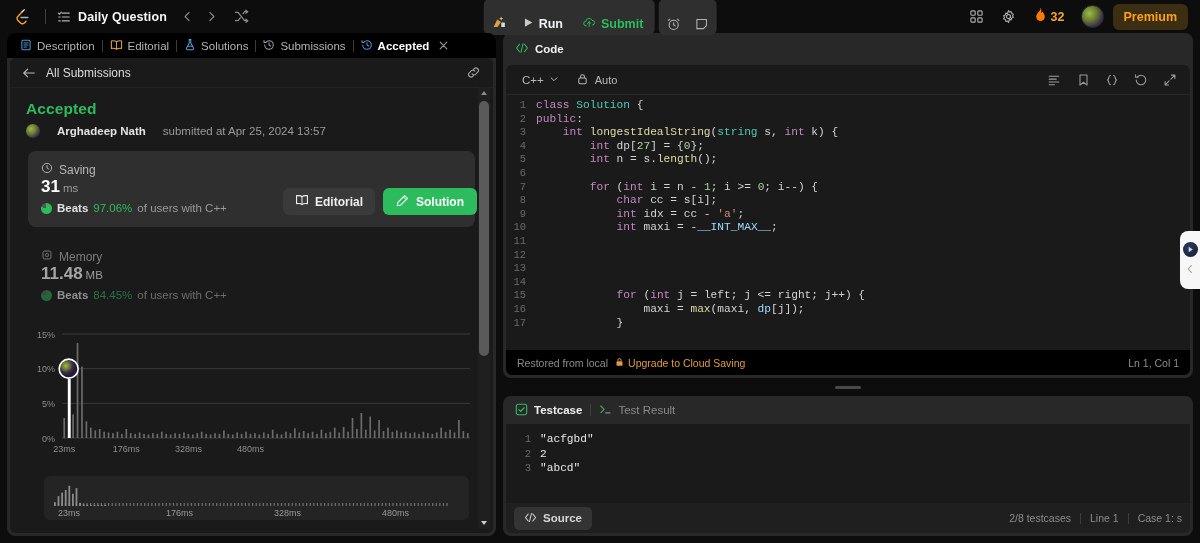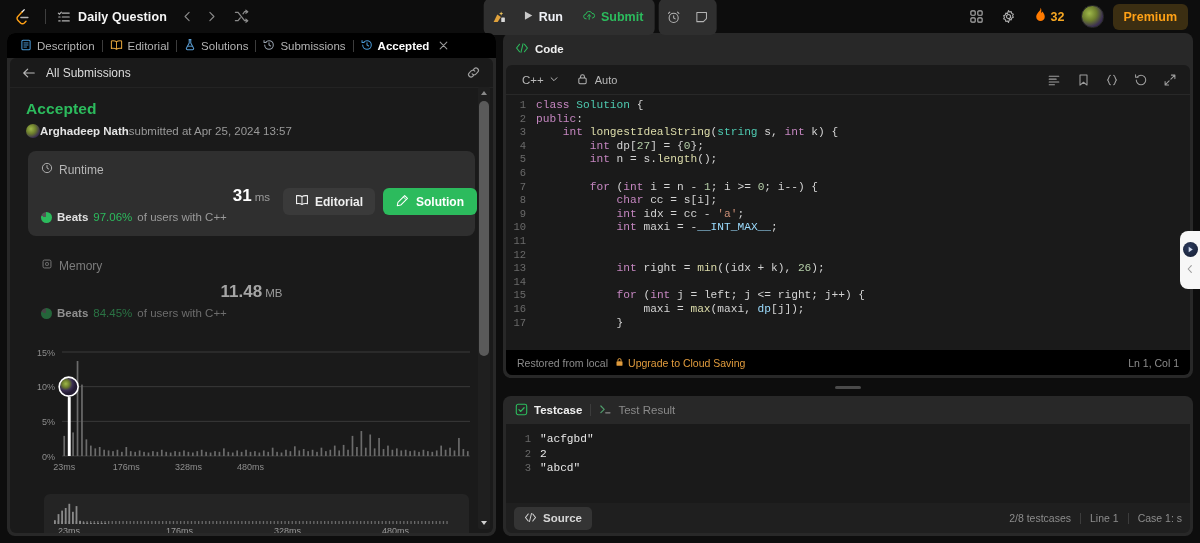--- a/index.html
+++ b/index.html
@@ -31,21 +31,21 @@
     color: #8a8a8a; cursor: pointer;
   }
   .shuffle-btn { margin-left: 6px; }
 
   .nav-center {
     position: absolute; left: 50%; top: 50%;
     transform: translate(-50%, -50%);
     display: flex; align-items: center; gap: 4px;
   }
   .nav-center-group {
-    display: flex; align-items: center;
+    display: flex; align-items: flex-end;
     background: #2f2f2f; border-radius: 6px;
     height: 36px; padding: 0 2px; gap: 2px;
   }
   .np-btn {
     height: 22px; display: flex; align-items: center; gap: 5px;
     padding: 0 9px; border-radius: 5px; cursor: pointer;
     font-size: 12.5px; font-weight: 600;
   }
   .np-run { color: #eff1f6; }
   .np-submit { color: #2cbb5d; }
@@ -125,21 +125,21 @@
   .all-subs { font-size: 12px; color: #dcdcdc; cursor: pointer; }
   .link-icon { margin-left: auto; color: #9e9e9e; cursor: pointer; display: flex; }
 
   .scrollwrap { height: 448px; overflow: hidden; position: relative; padding: 0 2px; }
 
   .result-head { padding: 12px 14px 2px 14px; }
   .accepted-title {
     font-size: 15.5px; font-weight: 600; color: #2cbb5d; letter-spacing: .1px;
   }
   .submit-line {
-    display: flex; align-items: center; gap: 0; margin-top: 6px;
+    display: flex; align-items: center; gap: 17px; margin-top: 6px;
     font-size: 11.5px; color: #9a9a9a;
   }
   .mini-avatar {
     width: 14px; height: 14px; border-radius: 50%;
     background: radial-gradient(circle at 35% 35%, #9fb84a 0%, #6c7d2d 38%, #3b2f52 70%, #241c33 100%);
   }
   .submit-user { color: #e3e3e3; font-weight: 700; }
   .head-actions { position: absolute; right: 16px; top: 100px; display: flex; gap: 8px; }
   .btn-editorial {
     display: flex; align-items: center; gap: 6px; height: 27px; padding: 0 12px;
@@ -155,21 +155,21 @@
   
   .metric-card {
     margin: 11px 16px 0 16px; border-radius: 8px; padding: 11px 13px 13px 13px;
   }
   .metric-card.highlight { background: #2f2f2f; }
   .metric-label {
     display: flex; align-items: center; gap: 6px;
     font-size: 12px; color: #b6b6b6;
   }
   .metric-card.dim .metric-label { color: #7c7c7c; }
-  .metric-value { margin-top: 9px; font-size: 17px; font-weight: 700; color: #fff; text-align: center; }
+  .metric-value { font-size: 17px; font-weight: 700; color: #fff; }
   .metric-card.dim .metric-value { color: #a5a5a5; }
   .metric-unit { font-size: 11.5px; font-weight: 400; color: #9c9c9c; margin-left: 3px; }
   .metric-beats {
     margin-top: 5px; display: flex; align-items: center; gap: 5px;
     font-size: 11.5px; color: #9a9a9a;
   }
   .metric-card.dim .metric-beats { color: #6d6d6d; }
   .beats-word { color: #e0e0e0; font-weight: 700; }
   .metric-card.dim .beats-word { color: #8f8f8f; }
   .beats-pct { color: #2cbb5d; font-weight: 400; }
@@ -555,21 +555,21 @@
         </div>
 
         <div class="metric-card highlight">
           <div class="metric-label">
             <span>
               <svg width="12" height="12" viewBox="0 0 14 14" fill="none">
                 <circle cx="7" cy="7" r="5.4" stroke="currentColor" stroke-width="1.1"></circle>
                 <path d="M7 4.1V7l2 1.2" stroke="currentColor" stroke-width="1.1" stroke-linecap="round"></path>
               </svg>
             </span>
-            <span>Runtime</span>
+            <span>Saving</span>
           </div>
           <div class="metric-value">
             <span>31</span><span class="metric-unit">ms</span>
           </div>
           <div class="metric-beats">
             <span class="beats-dot"></span>
             <span class="beats-word">Beats</span>
             <span class="beats-pct">97.06%</span>
             <span>of users with C++</span>
           </div>
@@ -936,21 +936,21 @@
           <div class="code-line"><span class="ln">3</span><span class="code-text"><span class="pln">    </span><span class="kw">int</span><span class="fn"> longestIdealString</span><span class="pln">(</span><span class="typ">string</span><span class="pln"> s, </span><span class="kw">int</span><span class="pln"> k) {</span></span></div>
           <div class="code-line"><span class="ln">4</span><span class="code-text"><span class="pln">        </span><span class="kw">int</span><span class="pln"> dp[</span><span class="num">27</span><span class="pln">] = {</span><span class="num">0</span><span class="pln">};</span></span></div>
           <div class="code-line"><span class="ln">5</span><span class="code-text"><span class="pln">        </span><span class="kw">int</span><span class="pln"> n = s.</span><span class="fn">length</span><span class="pln">();</span></span></div>
           <div class="code-line"><span class="ln">6</span><span class="code-text"></span></div>
           <div class="code-line"><span class="ln">7</span><span class="code-text"><span class="pln">        </span><span class="kw">for</span><span class="pln"> (</span><span class="kw">int</span><span class="pln"> i = n - </span><span class="num">1</span><span class="pln">; i &gt;= </span><span class="num">0</span><span class="pln">; i--) {</span></span></div>
           <div class="code-line"><span class="ln">8</span><span class="code-text"><span class="pln">            </span><span class="kw">char</span><span class="pln"> cc = s[i];</span></span></div>
           <div class="code-line"><span class="ln">9</span><span class="code-text"><span class="pln">            </span><span class="kw">int</span><span class="pln"> idx = cc - </span><span class="str">'a'</span><span class="pln">;</span></span></div>
           <div class="code-line"><span class="ln">10</span><span class="code-text"><span class="pln">            </span><span class="kw">int</span><span class="pln"> maxi = -</span><span class="var">__INT_MAX__</span><span class="pln">;</span></span></div>
           <div class="code-line"><span class="ln">11</span><span class="code-text"></span></div>
           <div class="code-line"><span class="ln">12</span></div>
-          <div class="code-line"><span class="ln">13</span><span class="code-text"><span class="pln">            </span><span class="kw">int</span><span class="pln"> right = </span><span class="fn">min</span><span class="pln">((idx + k), </span><span class="num">26</span><span class="pln">);</span></span></div>
+          <div class="code-line"><span class="ln">13</span></div>
           <div class="code-line"><span class="ln">14</span><span class="code-text"></span></div>
           <div class="code-line"><span class="ln">15</span><span class="code-text"><span class="pln">            </span><span class="kw">for</span><span class="pln"> (</span><span class="kw">int</span><span class="pln"> j = left; j &lt;= right; j++) {</span></span></div>
           <div class="code-line"><span class="ln">16</span><span class="code-text"><span class="pln">                maxi = </span><span class="fn">max</span><span class="pln">(maxi, </span><span class="var">dp</span><span class="pln">[j]);</span></span></div>
           <div class="code-line"><span class="ln">17</span><span class="code-text"><span class="pln">            }</span></span></div>
         </div>
 
       <div class="code-footer">
         <span>Restored from local</span>
         <span class="upgrade-link">
           <span>

